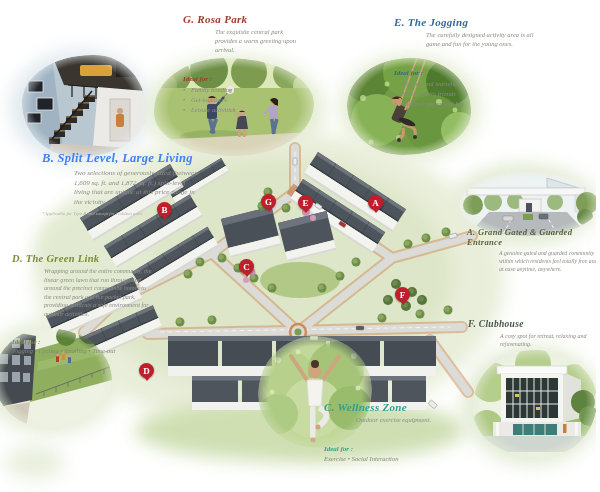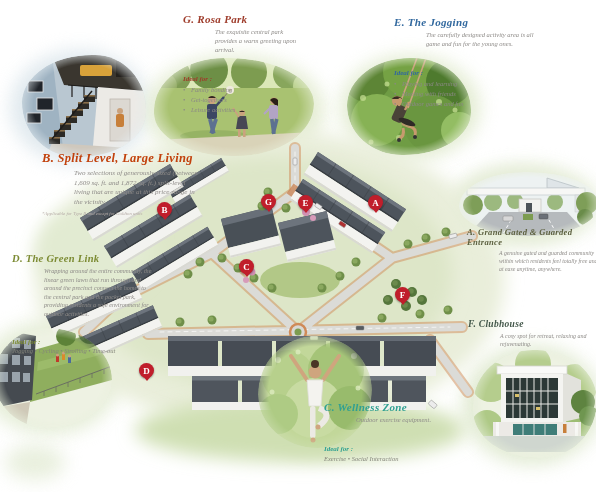--- a/index.html
+++ b/index.html
@@ -482,21 +482,21 @@
     <p>The carefully designed activity area is all game and fun for the young ones.</p>
     <div class="ideal" style="color: rgb(49, 104, 158);">Ideal for :</div>
     <ul>
       <li>Playing and learning</li>
       <li>Meeting with friends</li>
       <li>Outdoor games and fun</li>
     </ul>
   </section>
 
   <section class="callout sec-b">
-    <h3 style="color: #c2410c;">B.  Split Level, Large Living</h3>
+    <h3 style="color: #3b82f6;">B.  Split Level, Large Living</h3>
     <p>Two selections of generously-sized (between 1,609 sq. ft. and 1,872 sq. ft.) split-level living that are unique at this price range in the vicinity.</p>
     <div class="footnote">*Applicable for Type B and except for Goldton units</div>
   </section>
 
   <section class="callout sec-a">
     <h3 style="color: rgb(93, 97, 64);">A.  Grand Gated &amp; Guarded Entrance</h3>
     <p>A genuine gated and guarded community within which residents feel totally free and at ease anytime, anywhere.</p>
   </section>
 
   <section class="callout sec-d">

